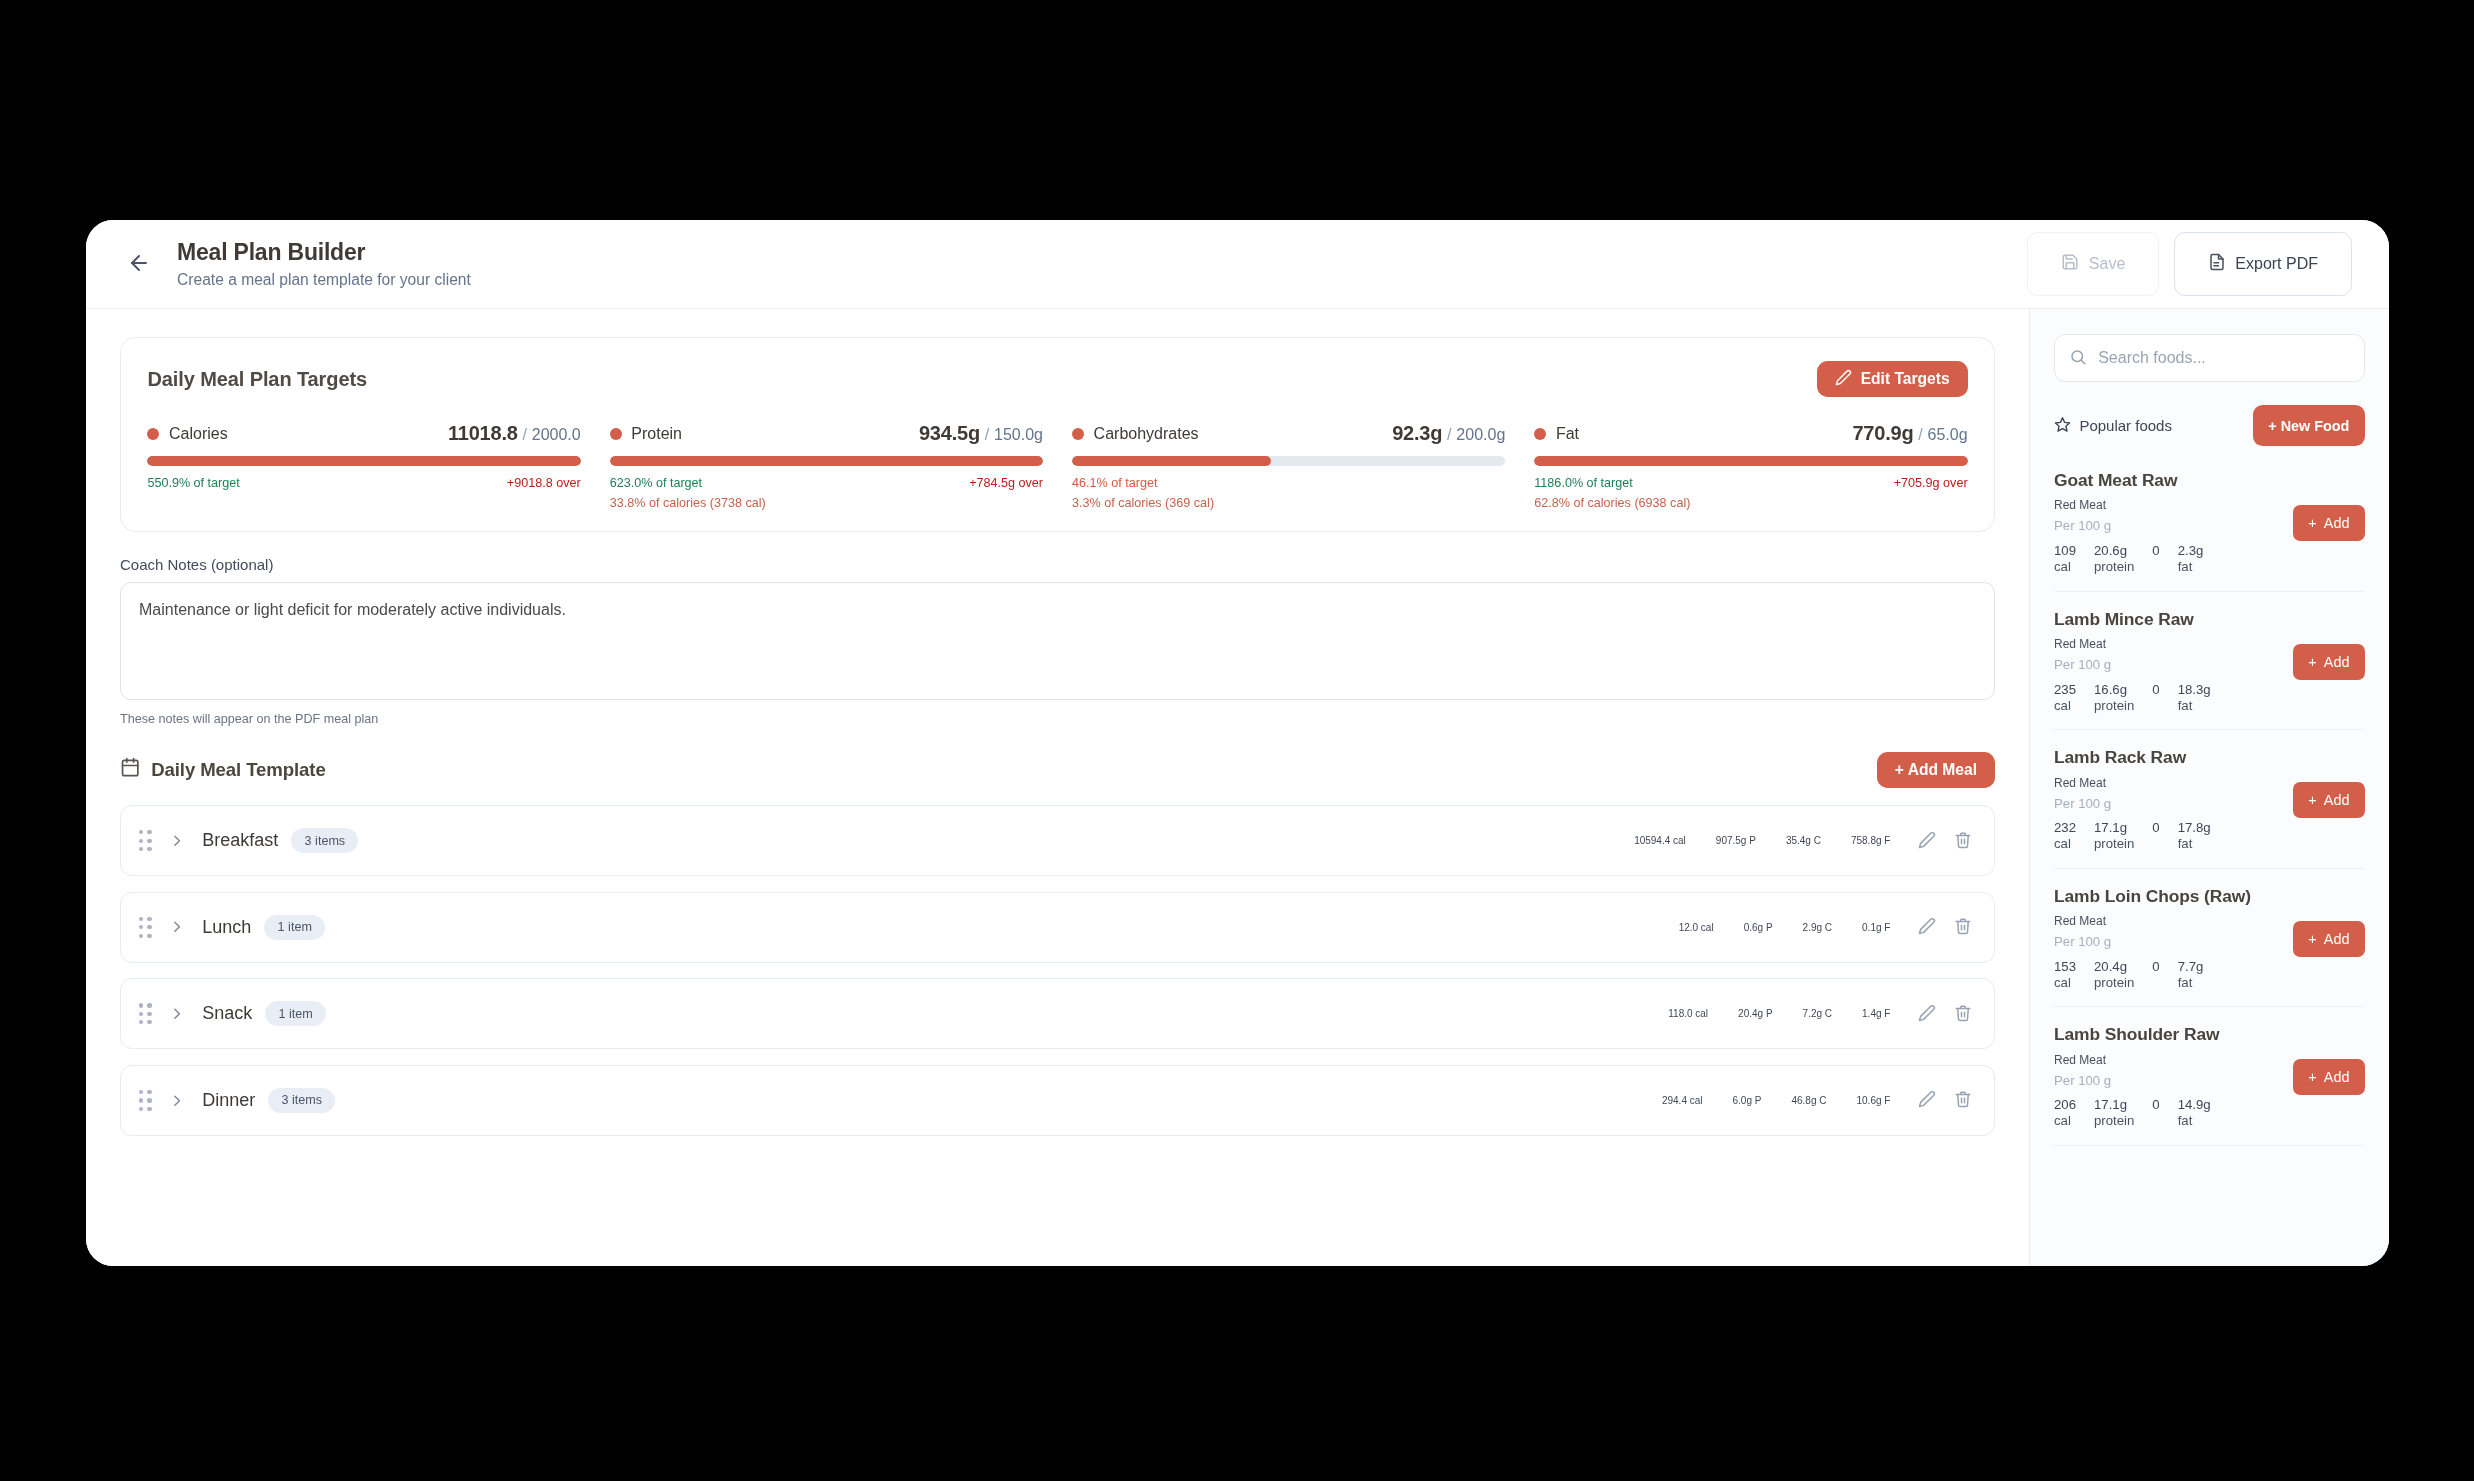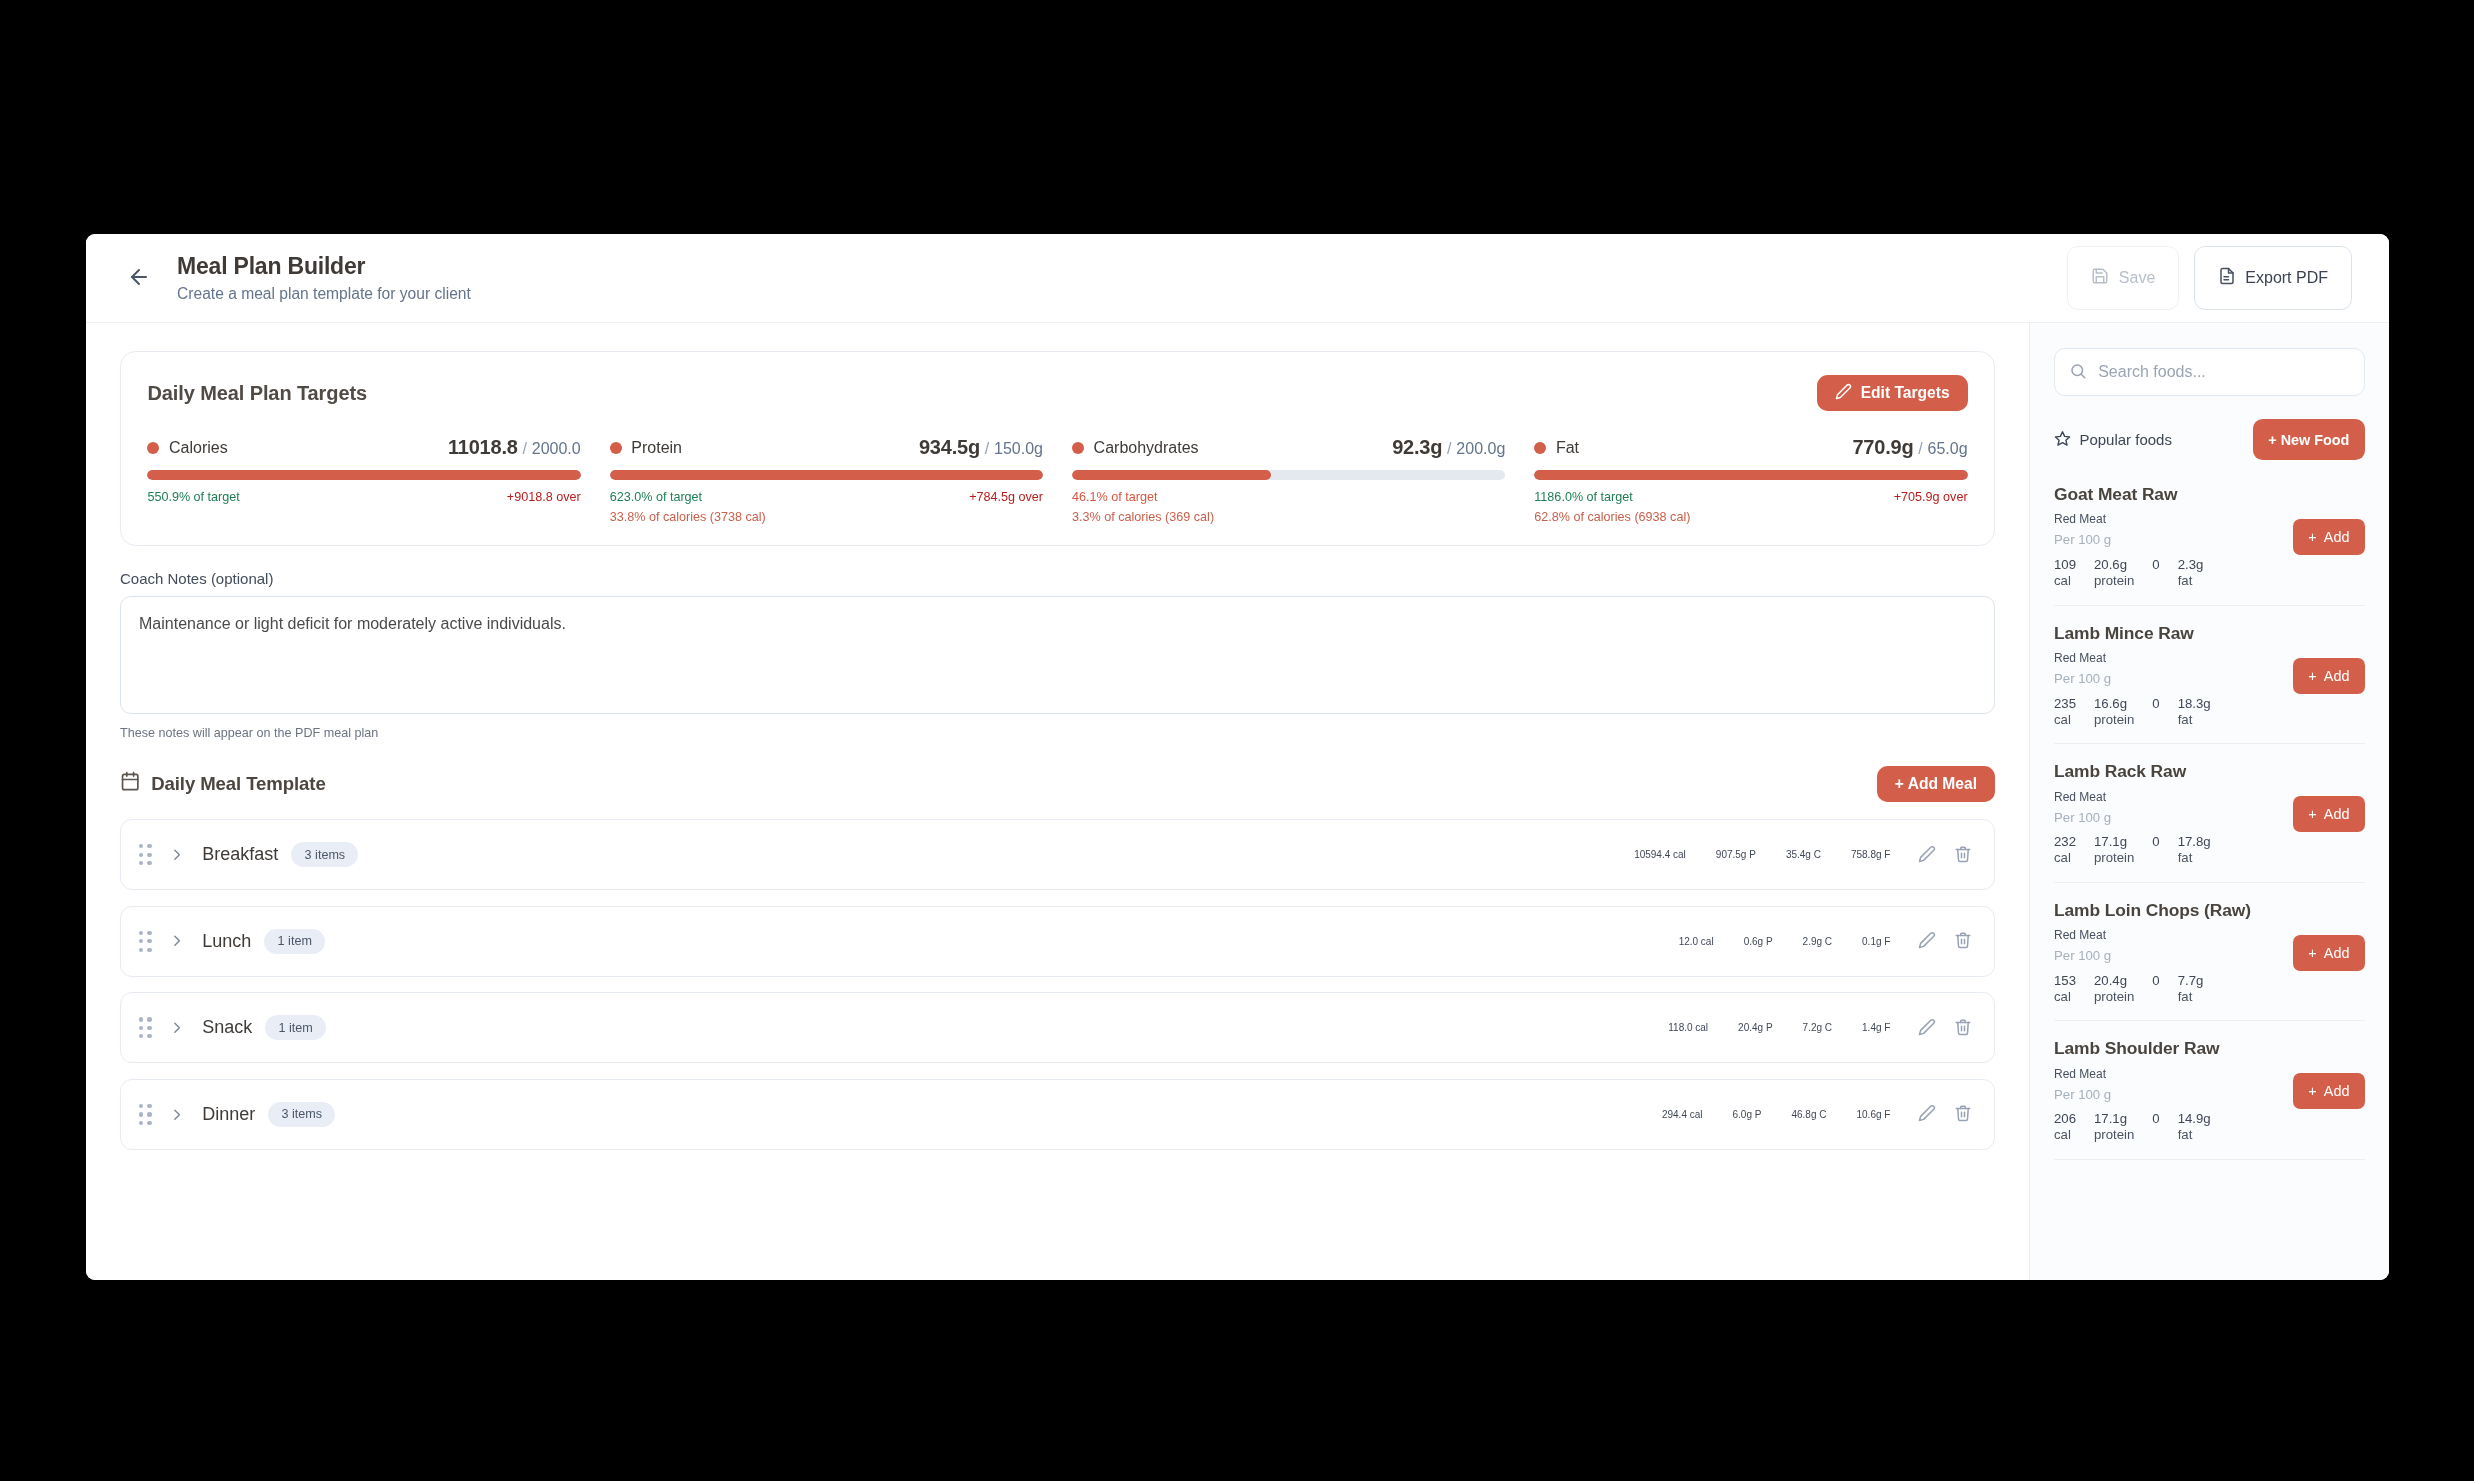--- a/index.html
+++ b/index.html
@@ -5,24 +5,24 @@
   * { box-sizing: border-box; margin: 0; padding: 0; }
   html, body {
     width: 2475px; height: 1481px;
     background: #000000;
     font-family: "Liberation Sans", sans-serif;
     overflow: hidden;
   }
 
   .app-window {
     position: absolute;
-    left: 86px; top: 234px;
+    left: 86px; top: 220px;
     width: 2303px; height: 1046px;
     background: #ffffff;
-    border-radius: 9px;
+    border-radius: 27px;
     overflow: hidden;
     display: flex;
     flex-direction: column;
   }
 
   
   .app-header {
     height: 89px;
     flex: 0 0 89px;
     display: flex;
@@ -42,21 +42,21 @@
   .page-title {
     font-size: 23px; font-weight: 700; color: #3f3a36;
     letter-spacing: -0.2px; line-height: 1.18;
   }
   .page-sub {
     font-size: 15.6px; color: #64748b; margin-top: 4.8px; line-height: 1.2;
   }
   .header-actions { margin-left: auto; display: flex; align-items: center; gap: 14.4px; }
   .btn {
     display: inline-flex; align-items: center; gap: 9.6px;
-    height: 64px; padding: 0 23px;
+    height: 64px; padding: 0 33px;
     border-radius: 10.8px;
     font-size: 16px;
     border: 1.2px solid #e2e8f0;
     background: #ffffff;
     cursor: pointer;
     white-space: nowrap;
   }
   .btn.ghost-disabled { color: #b7bfcc; border-color: #eef1f6; }
   .btn.ghost-disabled svg { stroke: #b7bfcc; }
   .btn.outline { color: #3b4351; border-color: #d9e2ec; }

